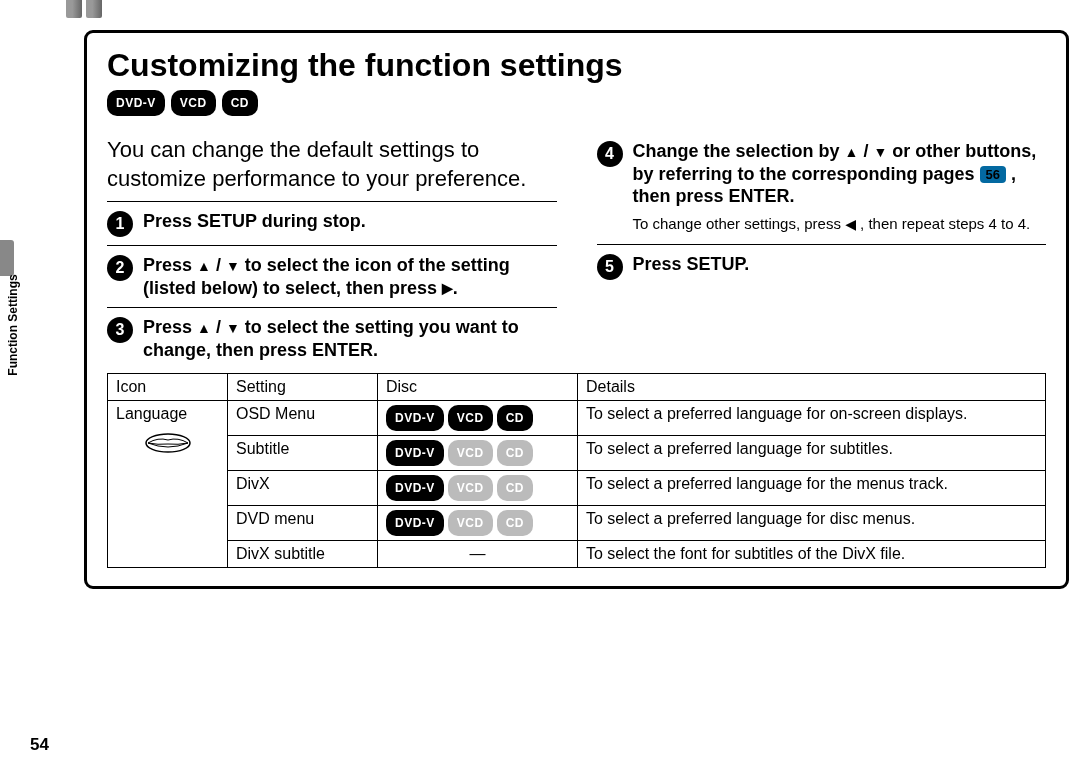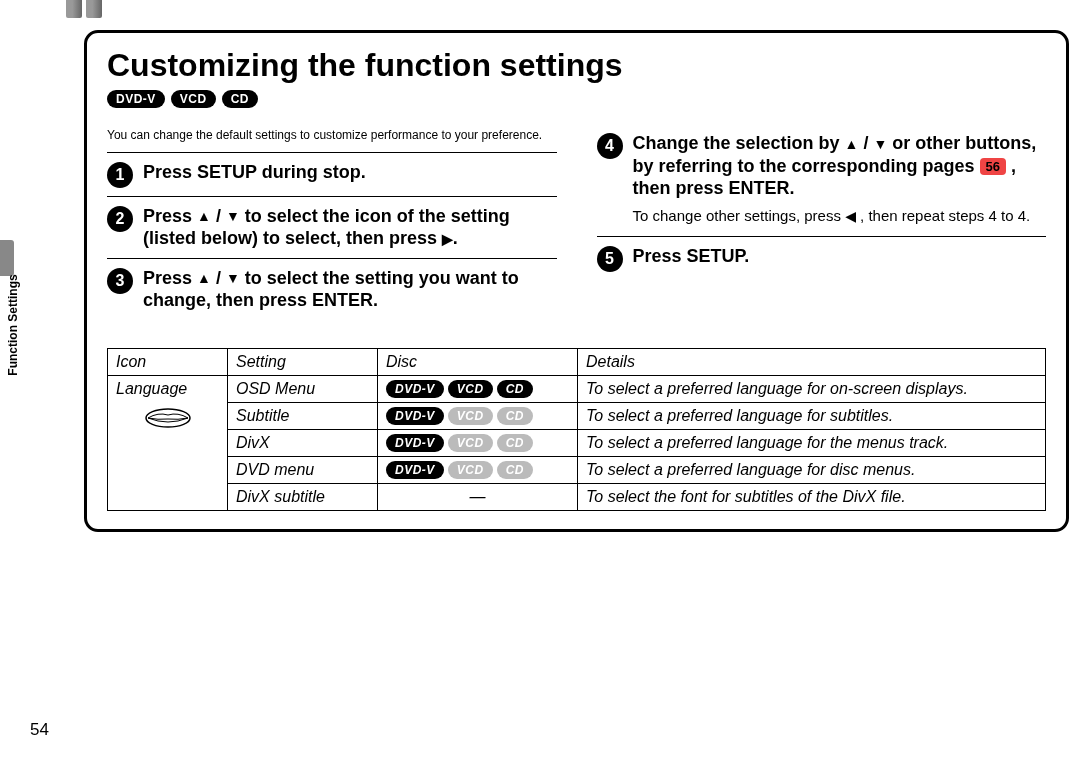--- a/index.html
+++ b/index.html
@@ -56,21 +56,21 @@
     top: -40px;
     width: 14px;
     height: 36px;
     background: #888;
     border-radius: 0 3px 3px 0;
   }
   .content-box {
     margin-left: 54px;
     margin-top: 10px;
     border: 3px solid #000;
-    border-radius: 14px;
+    border-radius: 9px;
     padding: 0 20px 18px 20px;
     width: 985px;
   }
   .title {
     font-size: 32px;
     font-weight: bold;
     margin: 14px 0 6px 0;
   }
   .badges {
     display: flex;
@@ -80,37 +80,37 @@
   .badge {
     display: inline-flex;
     align-items: center;
     justify-content: center;
     background: #000;
     color: #fff;
     font-weight: bold;
     font-size: 12px;
     border-radius: 10px;
     padding: 2px 9px;
-    height: 18px;
+    height: 26px;
     letter-spacing: 0.5px;
   }
   .badge.ghost {
     background: #bbb;
     color: #fff;
   }
   .columns {
     display: flex;
     gap: 40px;
     margin-top: 0;
   }
   .col {
     flex: 1;
   }
   .intro {
-    font-size: 12px;
+    font-size: 22px;
     line-height: 1.3;
     margin-bottom: 6px;
   }
   .hr { border: none; border-top: 1px solid #000; margin: 8px 0; }
   .step {
     display: flex;
     gap: 10px;
     margin: 4px 0;
   }
   .step-num {
@@ -136,40 +136,39 @@
   .step-sub {
     font-size: 15px;
     margin-top: 6px;
     margin-bottom: 2px;
     line-height: 1.3;
   }
   .pref {
     display: inline-flex;
     align-items: center;
     justify-content: center;
-    background: #ef4444;
+    background: #0369a1;
     color: #000;
     font-weight: bold;
     font-size: 13px;
     border-radius: 4px;
     padding: 1px 6px;
     height: 17px;
     vertical-align: middle;
   }
   .tri {
     display: inline-block;
     font-size: 14px;
     vertical-align: middle;
   }
   table.settings {
     border-collapse: collapse;
     width: 100%;
-    margin-top: 32px;
+    margin-top: 8px;
     font-size: 16px;
-    font-style: italic;
   }
   table.settings th, table.settings td {
     border: 1px solid #000;
     padding: 4px 8px;
     text-align: left;
     vertical-align: top;
   }
   table.settings th {
     font-weight: normal;
   }
@@ -178,22 +177,22 @@
   .disc-cell { width: 200px; text-align: left; }
   .disc-cell.center { text-align: center; }
   .details-cell { }
   .lips-icon {
     display: block;
     margin: 8px auto 0 auto;
   }
   .page-num {
     position: absolute;
     left: 30px;
-    bottom: 23px;
-    font-weight: normal;
+    bottom: 8px;
+    font-weight: bold;
     font-size: 17px;
   }
   .disc-badges { display: flex; gap: 4px; }
 </style>
 </head>
 <body>
 
 <div class="page">
 
   <div class="tabs-top">

